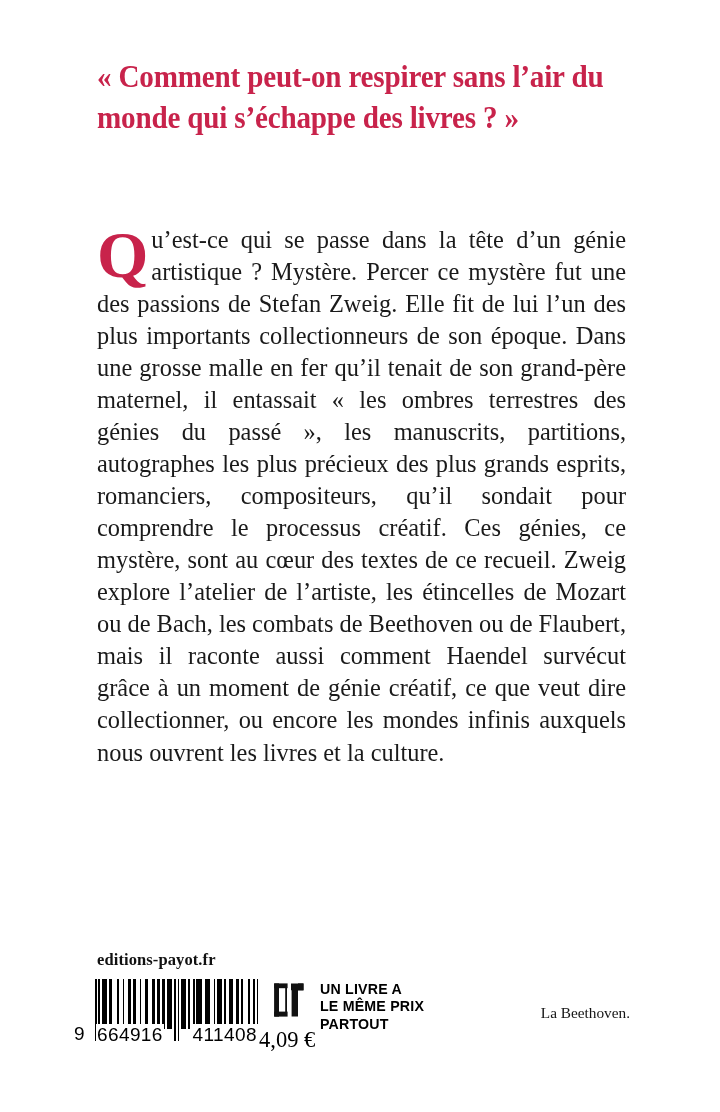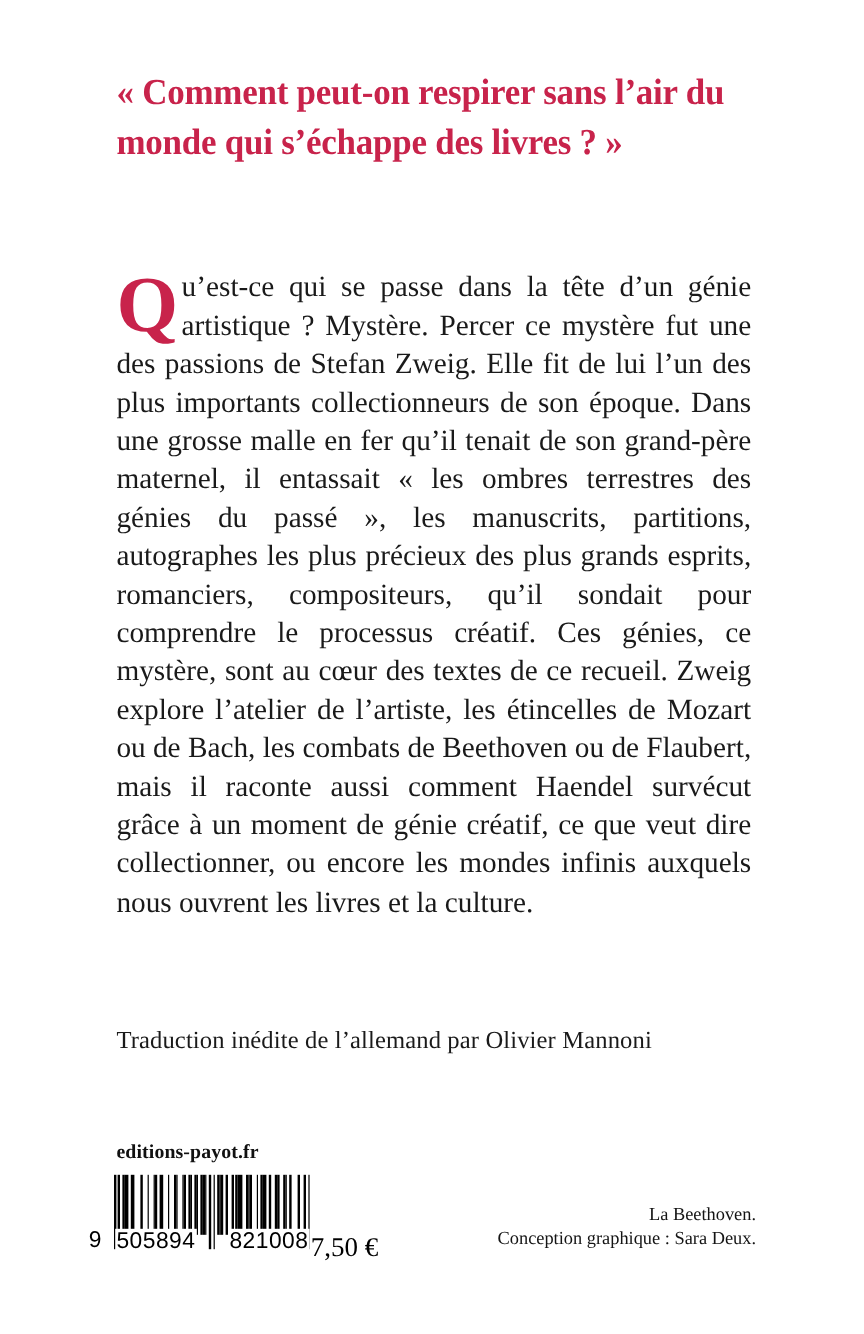--- a/index.html
+++ b/index.html
@@ -188,21 +188,20 @@
 </style>
 </head>
 <body>
 
 <div class="page">
 
   <div class="pullquote">« Comment peut-on respirer sans l’air du monde qui s’échappe des livres ? »</div>
 
   <div class="blurb"><span class="dropcap">Q</span><span>u’est-ce qui se passe dans la tête d’un génie artistique ? Mystère. Percer ce mystère fut une des passions de Stefan Zweig. Elle fit de lui l’un des plus importants collectionneurs de son époque. Dans une grosse malle en fer qu’il tenait de son grand-père maternel, il entassait « les ombres terrestres des génies du passé », les manuscrits, partitions, autographes les plus précieux des plus grands esprits, romanciers, compositeurs, qu’il sondait pour comprendre le processus créatif. Ces génies, ce mystère, sont au cœur des textes de ce recueil. Zweig explore l’atelier de l’artiste, les étincelles de Mozart ou de Bach, les combats de Beethoven ou de Flaubert, mais il raconte aussi comment Haendel survécut grâce à un moment de génie créatif, ce que veut dire collectionner, ou encore les mondes infinis auxquels nous ouvrent les livres et la culture.</span></div>
 
-  <div class="translator">Traduction inédite de l’allemand par Olivier Mannoni</div>
 
   <div class="website">editions-payot.fr</div>
 
   <div class="bottom">
 
     <div class="barcode-block">
       <div class="barcode-lead">9</div>
       <div class="barcode-bars" id="barcode-bars">
           <span class="tall" style="width: 1.72632px;"></span>
           <span class="tall" style="width: 1.72632px; background: transparent;"></span>
@@ -294,27 +293,42 @@
           <span style="width: 1.72632px; background: transparent;"></span>
           <span style="width: 1.72632px; background: transparent;"></span>
           <span style="width: 1.72632px;"></span>
           <span style="width: 1.72632px; background: transparent;"></span>
           <span style="width: 1.72632px; background: transparent;"></span>
           <span class="tall" style="width: 1.72632px;"></span>
           <span class="tall" style="width: 1.72632px; background: transparent;"></span>
           <span class="tall" style="width: 1.72632px;"></span>
         </div>
       <div class="barcode-digits">
-        <span class="grp">505894</span>
-        <span class="grp">821008</span>
+        <span class="grp">664916</span>
+        <span class="grp">411408</span>
       </div>
     </div>
 
-
-    <div class="price">7,50 €</div>
+    <div class="pricelogo">
+      <svg class="pricelogo-mark" viewBox="0 0 40 40">
+        <path d="M2.5 4 L15 4 L15 36 L2.5 36 Z M2.5 4 Q9 7 15 4 L15 36 Q9 33 2.5 36 Z" fill="#111"></path>
+        <path d="M3 5.5 L13.2 5.5 L13.2 34.5 L3 34.5 Z" fill="#fff"></path>
+        <path d="M2.2 3.4 L15.6 3.4 L15.6 8.2 L2.2 8.2 Z" fill="#111"></path>
+        <path d="M2.2 31.6 L15.6 31.6 L15.6 36.6 L2.2 36.6 Z" fill="#111"></path>
+        <path d="M2.2 3.4 L7.0 3.4 L7.0 36.6 L2.2 36.6 Z" fill="#111"></path>
+        <path d="M19.0 3.4 L31.5 3.4 L31.5 10.2 L26.0 10.2 L26.0 36.6 L19.6 36.6 L19.6 10.2 L19.0 10.2 Z" fill="#111"></path>
+        <path d="M26.0 3.4 L31.5 3.4 L31.5 10.4 L26.0 10.4 Z" fill="#111"></path>
+      </svg>
+      <div class="pricelogo-text">
+        <div>UN LIVRE A</div>
+        <div>LE MÊME PRIX</div>
+        <div>PARTOUT</div>
+      </div>
+    </div>
+
+    <div class="price">4,09 €</div>
 
     <div class="credits">
       <div>La Beethoven.</div>
-      <div>Conception graphique : Sara Deux.</div>
     </div>
 
   </div>
 </div>
 
 </body></html>

